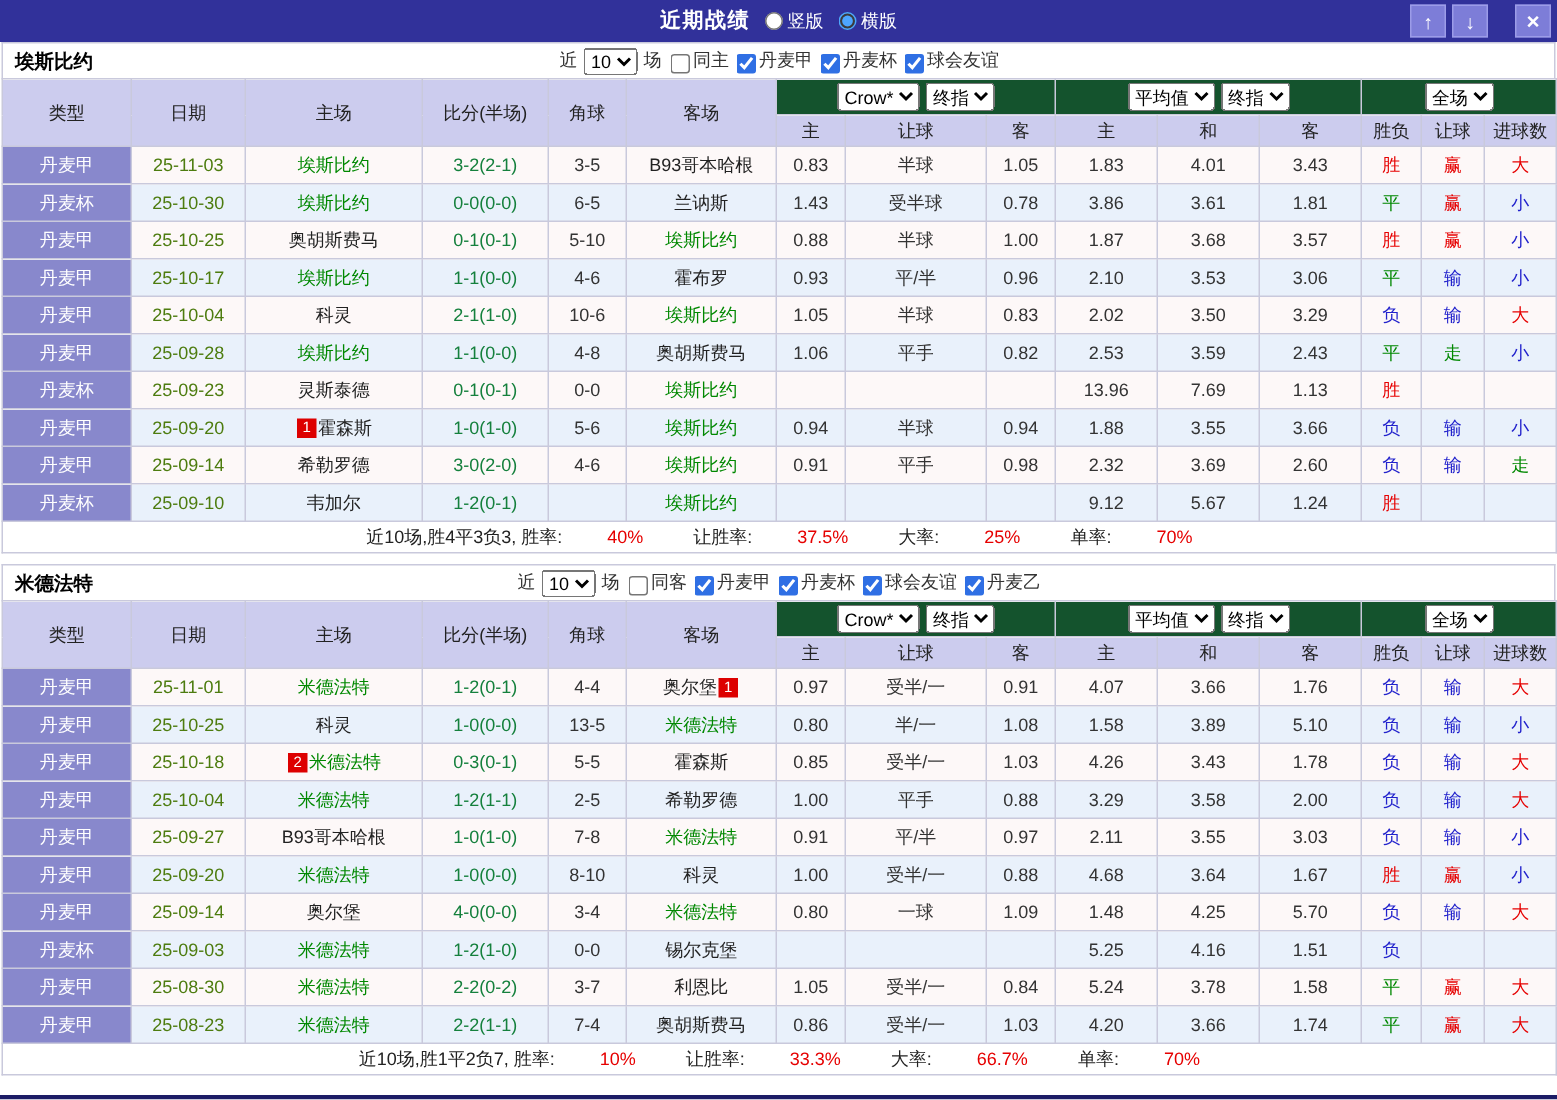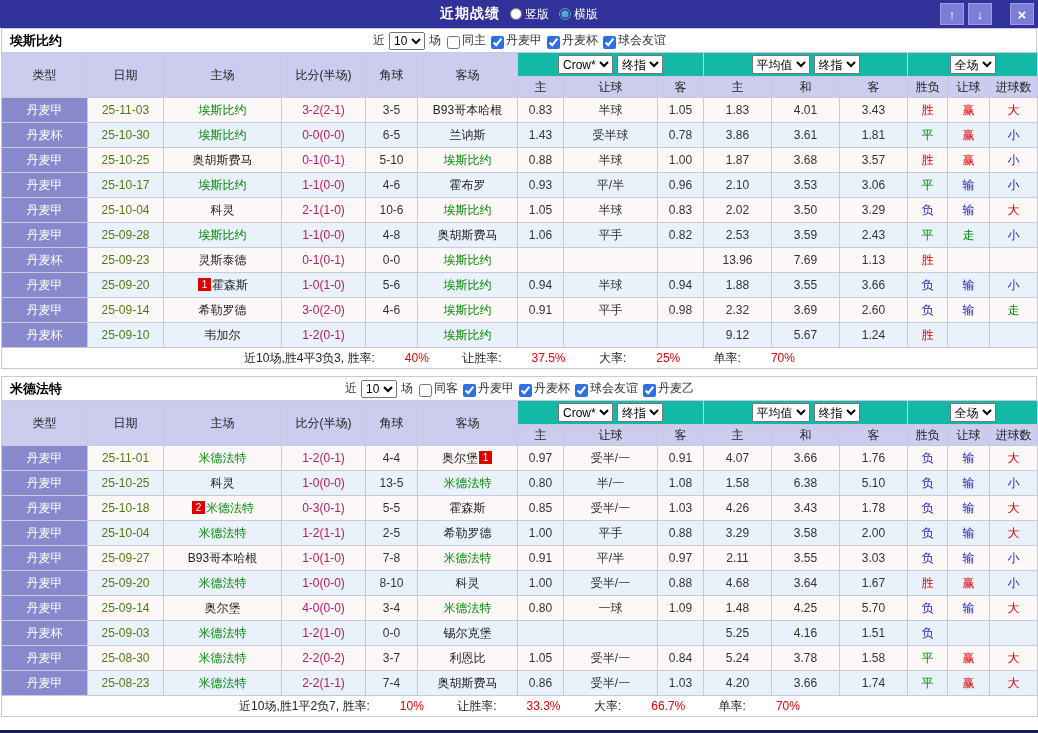--- a/index.html
+++ b/index.html
@@ -25,30 +25,30 @@
   .filters{position:absolute;left:50%;transform:translateX(-50%);display:flex;align-items:center;white-space:nowrap;color:#333}
   .filters select{height:18px;font-size:12px;margin:0 3px}
   .flabel{margin:0 1px}
   .chk{display:inline-flex;align-items:flex-end;margin-left:5px;cursor:pointer}
   .chk input{width:13px;height:13px;accent-color:#2f6fe4;margin:0 2px 0 0}
 
   
   table.grid{border-collapse:collapse;table-layout:fixed;width:1036px;margin:0 1px;font-size:12px}
   .grid th,.grid td{border:1px solid #c9c9dc;text-align:center;overflow:hidden;white-space:nowrap;padding:0 1px}
   .grid thead th{font-weight:normal;color:#222}
-  .grid thead tr.hrow1 th.grp{background:#14b8a6;height:24px}
+  .grid thead tr.hrow1 th.grp{background:#14532d;height:24px}
   .grid thead th.lav{background:#ccccee}
   .grid thead tr.hrow2 th{height:21px}
   .hsel{height:19px;font-size:12px;margin:0 2px}
   .grid tbody tr td{height:25px;background:#fdf8f8}
   .grid tbody tr.alt td{background:#e9f1fb}
   .grid tbody tr td.type-cell{background:#8888cc;color:#fff}
   .grid tbody tr td.summary{background:#fff;height:21px;color:#222}
   td.date{color:#4d7c0f}
-  td.score{color:#be185d}
+  td.score{color:#15803d}
   td.team-cell{color:#222}
   td.team-cell.focus{color:#008800}
   .badge{display:inline-block;background:#dd0000;color:#fff;font-size:10px;min-width:13px;height:13px;line-height:13px;margin:0 1px;vertical-align:1px}
   .summary span{margin:0 15px}
   .summary span.red{color:#e60000}
 </style>
 </head>
 <body>
 
 <div class="page">
@@ -414,21 +414,21 @@
               <td class="type-cell">丹麦甲</td>
               <td class="date">25-10-25</td>
               <td class="team-cell"><span>科灵</span></td>
               <td class="score">1-0(0-0)</td>
               <td class="corner">13-5</td>
               <td class="team-cell focus"><span>米德法特</span></td>
               <td class="odds">0.80</td>
               <td class="odds">半/一</td>
               <td class="odds">1.08</td>
               <td class="odds">1.58</td>
-              <td class="odds">6.38</td>
+              <td class="odds">3.89</td>
               <td class="odds">5.10</td>
               <td class="outcome" style="color: rgb(34, 34, 204);">负</td>
               <td class="outcome" style="color: rgb(34, 34, 204);">输</td>
               <td class="outcome" style="color: rgb(34, 34, 204);">小</td>
             </tr>
             <tr>
               <td class="type-cell">丹麦甲</td>
               <td class="date">25-10-18</td>
               <td class="team-cell focus"><span class="badge">2</span><span>米德法特</span></td>
               <td class="score">0-3(0-1)</td>

